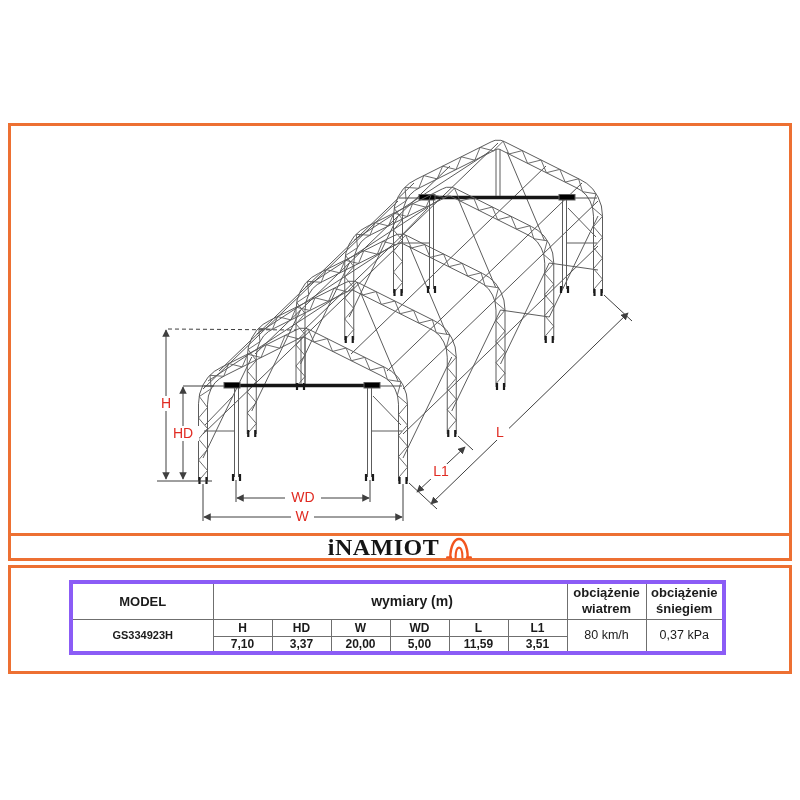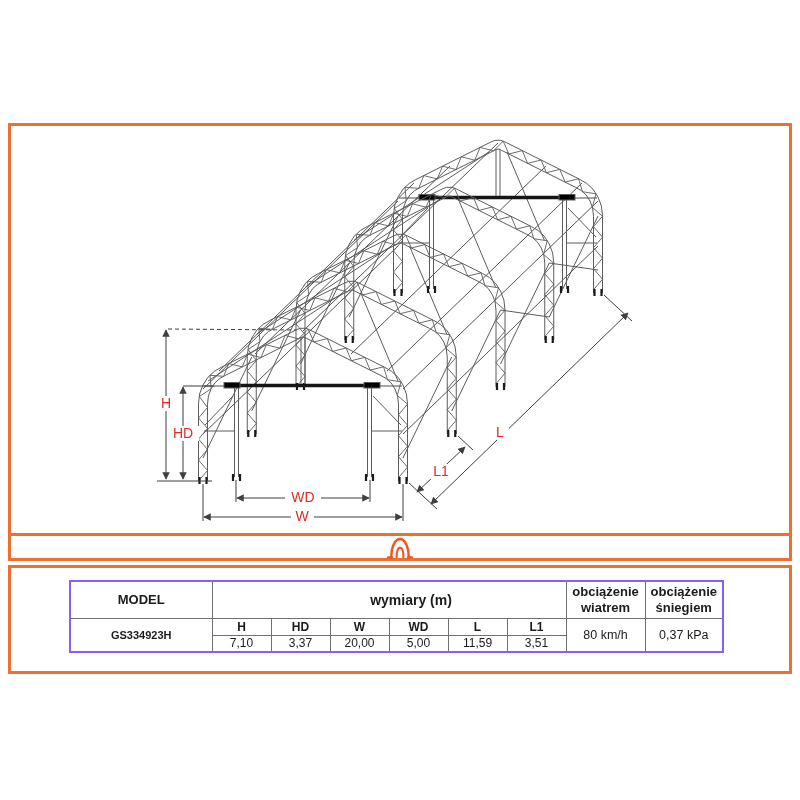--- a/index.html
+++ b/index.html
@@ -5,31 +5,31 @@
   html,body{margin:0;padding:0;background:#ffffff;}
   body{width:800px;height:800px;font-family:"Liberation Sans",sans-serif;}
   .page{position:relative;width:800px;height:800px;background:#fff;overflow:hidden;}
   .box{position:absolute;box-sizing:border-box;border:3px solid #ED7032;background:transparent;}
   .box-top{left:8px;top:123px;width:784px;height:413px;}
   .box-logo{left:8px;top:536px;width:784px;height:25px;border-top:none;display:flex;align-items:center;justify-content:center;gap:7px;}
   .box-bottom{left:8px;top:565px;width:784px;height:109px;}
   svg.drawing{position:absolute;left:0;top:0;width:800px;height:800px;pointer-events:none;}
   .logo-text{font-family:"Liberation Serif",serif;font-weight:bold;font-size:24px;color:#151515;letter-spacing:.5px;line-height:1;}
   .tent-icon{display:block;margin-top:1px;}
-  table.spec{position:absolute;left:69px;top:580px;border-collapse:collapse;table-layout:fixed;background:#fff;border:2px solid #8b5cf6;}
+  table.spec{position:absolute;left:69px;top:580px;border-collapse:collapse;table-layout:fixed;background:#fff;border:4px solid #8b5cf6;}
   .spec th,.spec td{border:1px solid #6f6f6f;text-align:center;vertical-align:middle;padding:0;color:#1b1b1b;}
   .spec .r-head{height:37px;}
   .spec .r-lab{height:17px;}
   .spec .r-val{height:17px;}
   .spec .model-h{font-size:13px;font-weight:bold;}
   .spec .dims-h{font-size:14px;font-weight:bold;padding-left:44px;}
   .spec .load-h{font-size:13px;font-weight:bold;line-height:1.25;}
   .spec .model-v{font-size:11px;font-weight:bold;}
   .spec .dim-lab{font-size:12px;font-weight:bold;}
-  .spec .dim-val{font-size:12px;font-weight:normal;}
+  .spec .dim-val{font-size:12px;font-weight:bold;}
   .spec .load-v{font-size:12.5px;font-weight:normal;margin-top:42px;}
 </style>
 </head>
 <body>
 
 <div class="page">
 
   <div class="box box-top"></div>
 
   <svg class="drawing" viewBox="0 0 800 800">
@@ -188,20 +188,21 @@
         <text x="183" y="438">HD</text>
         <text x="302" y="521">W</text>
         <text x="303" y="502">WD</text>
         <text x="500" y="437">L</text>
         <text x="441" y="476">L1</text>
       </g>
     </g>
   </svg>
 
   <div class="box box-logo">
+    <span class="logo-text">iNAMIOT</span>
     <svg class="tent-icon" width="26" height="22" viewBox="0 0 26 22" fill="none" stroke="#F2551F" stroke-width="2.4" stroke-linecap="round">
       <path d="M1.2,20.4 L5,20.4 M21,20.4 L24.8,20.4"></path>
       <path d="M4.3,20.4 C4.3,9.5 8.2,2 13,2 C17.8,2 21.7,9.5 21.7,20.4"></path>
       <path d="M9.6,20.4 C9.6,13.4 11.1,10.6 13,10.6 C14.9,10.6 16.4,13.4 16.4,20.4" stroke-width="2.1"></path>
     </svg>
   </div>
 
   <div class="box box-bottom"></div>
 
   <table class="spec">

